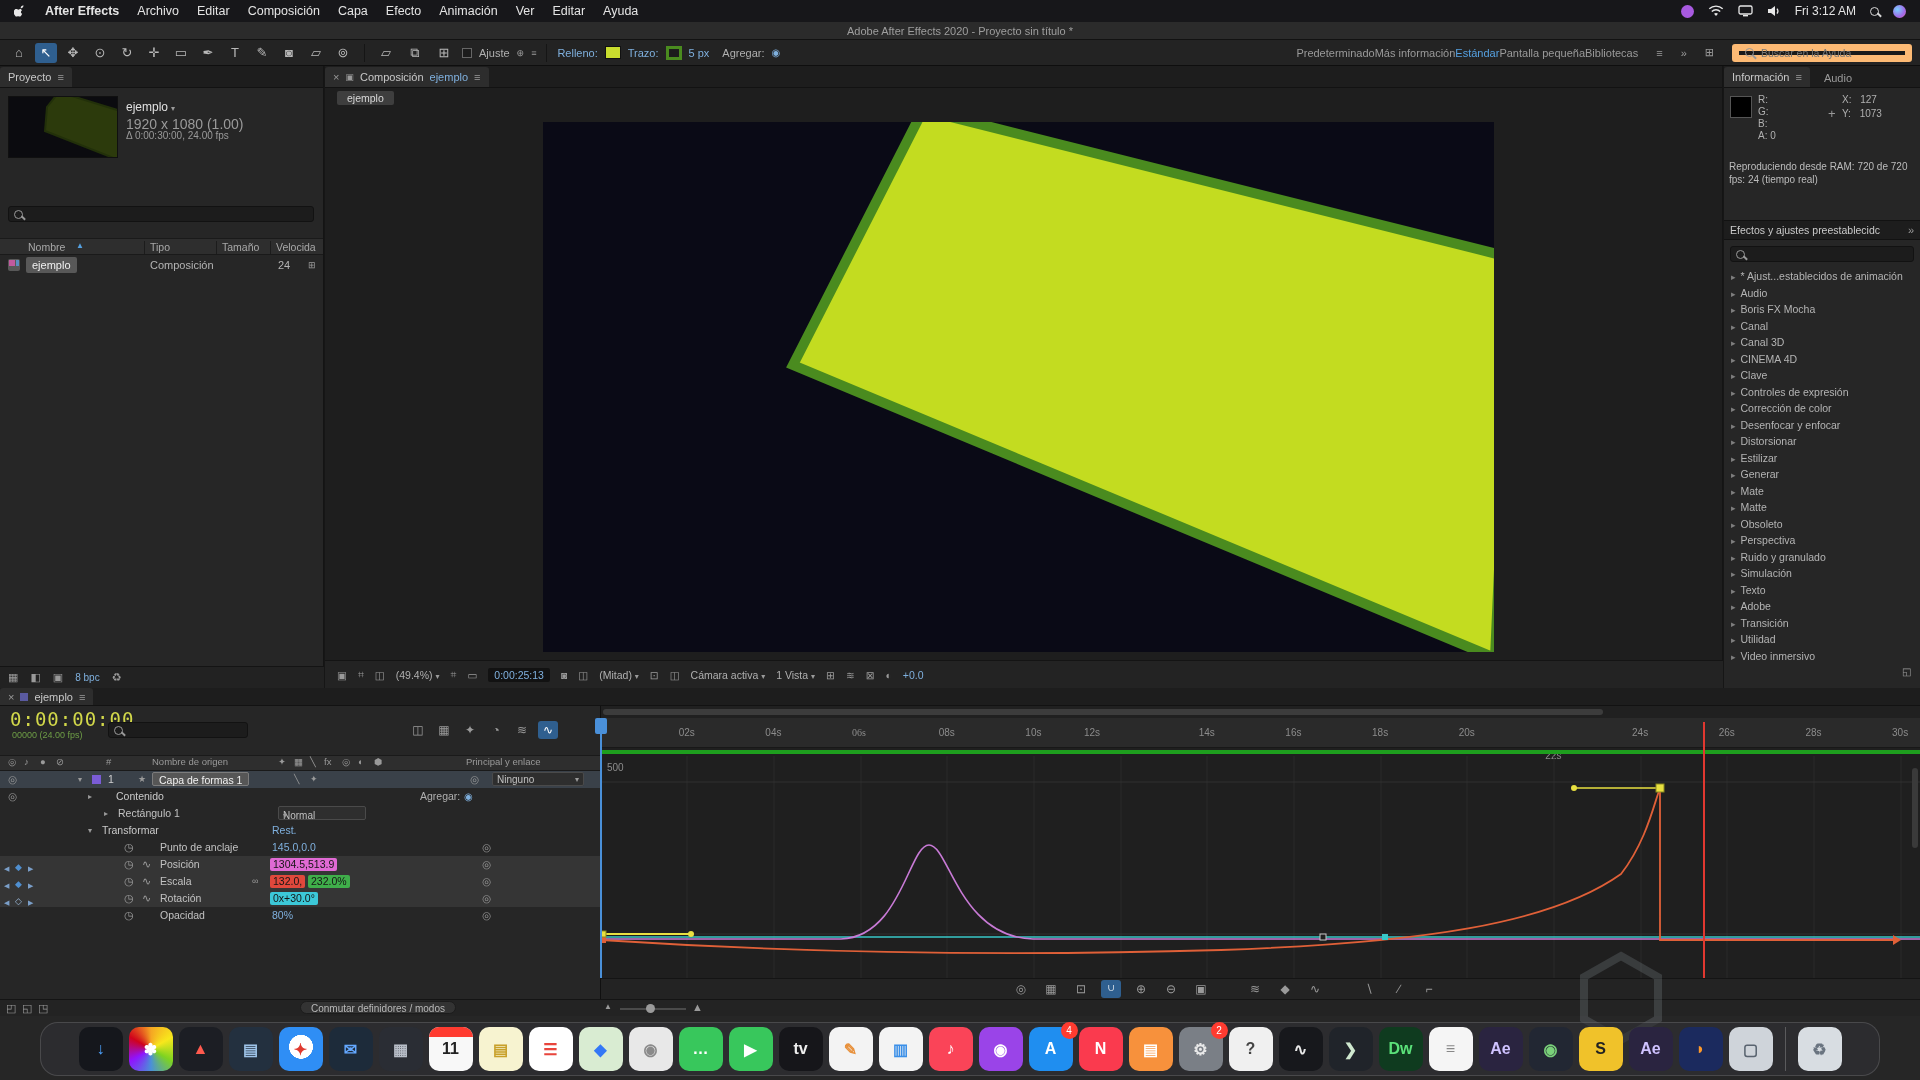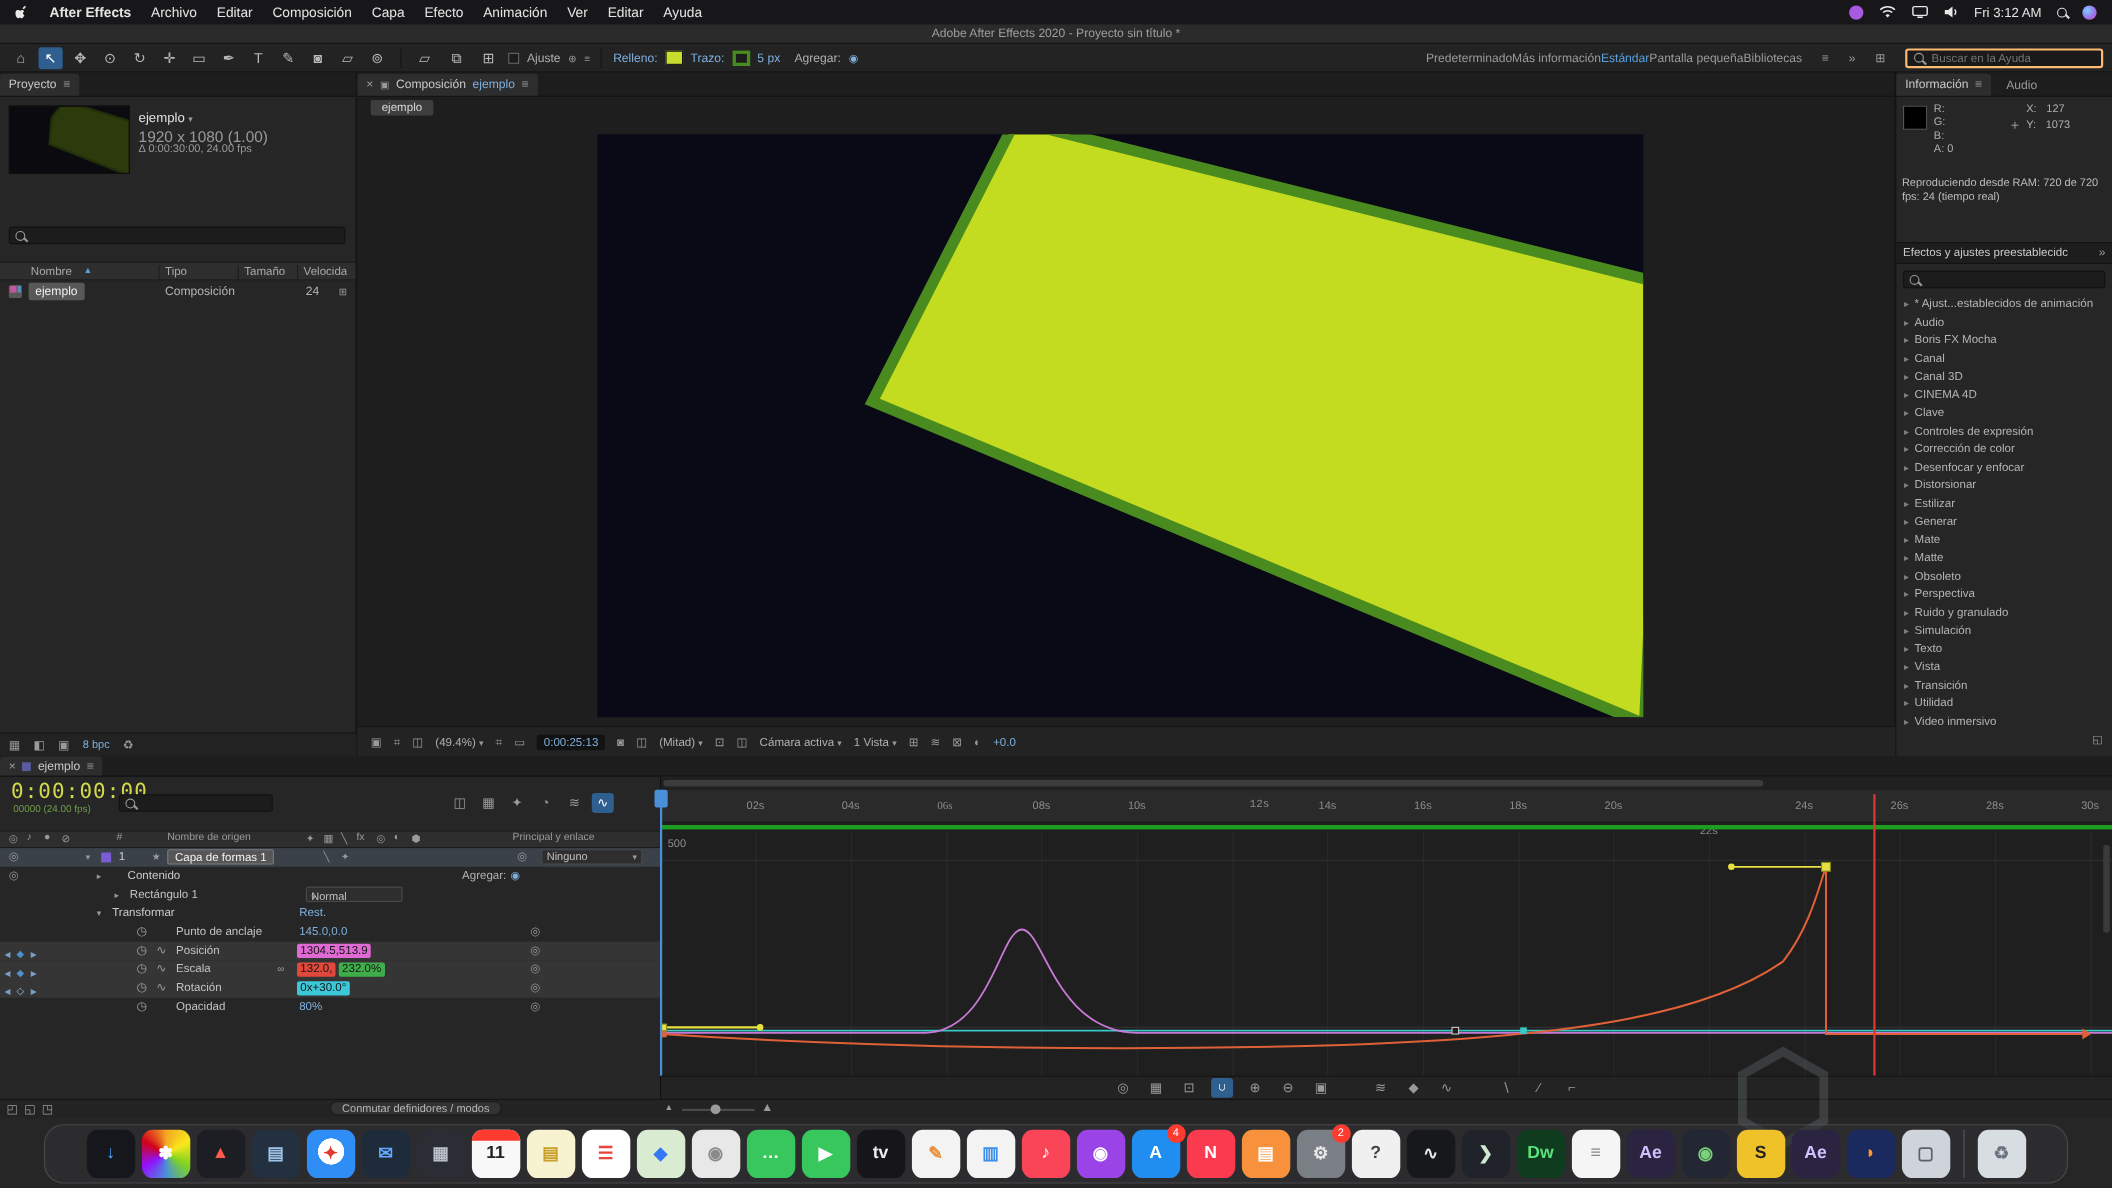--- a/index.html
+++ b/index.html
@@ -30,21 +30,21 @@
            border-bottom:1px solid #0e0e0e;display:flex;align-items:center;padding:0 8px;gap:7px}
   .tool{width:22px;height:20px;display:flex;align-items:center;justify-content:center;color:#b8b8b8;
         font-size:13px;border-radius:3px;flex:0 0 auto}
   .tool.active{background:#2f5f8f;color:#fff}
   .tsep{width:1px;height:18px;background:#151515;margin:0 3px}
   .cb{width:10px;height:10px;border:1px solid #666;background:#1c1c1c;display:inline-block}
   .swatch{width:16px;height:13px;display:inline-block;border:1px solid #111}
   .swatch.stroke{background:#1c1c1c;border:3px solid #4a8b1f;width:16px;height:14px}
   .ws{color:#9a9a9a}
   .ws-active{color:#55a0e0}
-  .helpsearch{display:flex;align-items:center;gap:5px;background:#1a1a1a;border:2px solid #fdba74;
+  .helpsearch{display:flex;align-items:center;gap:5px;background:#1a1a1a;border:7px solid #fdba74;
               border-radius:3px;height:18px;padding:0 6px;width:180px}
   .helpsearch input{background:transparent;border:none;outline:none;color:#8a8a8a;font-size:10.5px;width:145px;font-family:"Liberation Sans",sans-serif}
 
   
   .panel{position:absolute;background:#262626}
   .tabstrip{position:absolute;left:0;right:0;top:0;height:22px;background:#1d1d1d;border-bottom:1px solid #121212;display:flex;align-items:flex-end}
   .tab{background:#2d2d2d;height:20px;display:flex;align-items:center;gap:6px;padding:0 8px;color:#c8c8c8;font-size:11px;border-radius:3px 3px 0 0}
   .sbox{display:flex;align-items:center;gap:5px;background:#1c1c1c;border:1px solid #121212;border-radius:3px;height:16px;padding:0 5px}
   .sbox input{background:transparent;border:none;outline:none;width:100%;color:#9a9a9a;font-family:"Liberation Sans",sans-serif}
 
@@ -341,21 +341,21 @@
       <div class="fx-row"><span class="fx-chev">▸</span><span>Distorsionar</span></div>
       <div class="fx-row"><span class="fx-chev">▸</span><span>Estilizar</span></div>
       <div class="fx-row"><span class="fx-chev">▸</span><span>Generar</span></div>
       <div class="fx-row"><span class="fx-chev">▸</span><span>Mate</span></div>
       <div class="fx-row"><span class="fx-chev">▸</span><span>Matte</span></div>
       <div class="fx-row"><span class="fx-chev">▸</span><span>Obsoleto</span></div>
       <div class="fx-row"><span class="fx-chev">▸</span><span>Perspectiva</span></div>
       <div class="fx-row"><span class="fx-chev">▸</span><span>Ruido y granulado</span></div>
       <div class="fx-row"><span class="fx-chev">▸</span><span>Simulación</span></div>
       <div class="fx-row"><span class="fx-chev">▸</span><span>Texto</span></div>
-      <div class="fx-row"><span class="fx-chev">▸</span><span>Vista</span></div>
+      <div class="fx-row"><span class="fx-chev">▸</span><span>Adobe</span></div>
       <div class="fx-row"><span class="fx-chev">▸</span><span>Transición</span></div>
       <div class="fx-row"><span class="fx-chev">▸</span><span>Utilidad</span></div>
       <div class="fx-row"><span class="fx-chev">▸</span><span>Video inmersivo</span></div>
     </div>
   <span class="abs icon" style="top:600px;left:178px;font-size:10px">◱</span>
 </div>
 
 <div class="tl">
 
   <div class="tabstrip" style="height:18px">
@@ -482,21 +482,21 @@
     <div class="abs" style="top:0;left:0;width:1320px;height:12px;background:#202020">
       <div style="position:absolute;top:3px;left:2px;width:1000px;height:6px;background:#3c3c3c;border-radius:3px"></div>
     </div>
 
     <div class="abs" id="ruler" style="top:12px;left:0;width:1320px;height:30px;background:#2a2a2a;border-bottom:1px solid #181818">
         <span class="tick" style="left: 77.67px;">02s</span>
         <span class="tick" style="left: 164.34px;">04s</span>
         <span class="tick" style="left: 251.01px; font-family: Liberation Serif, serif;">06s</span>
         <span class="tick" style="left: 337.68px;">08s</span>
         <span class="tick" style="left: 424.35px;">10s</span>
-        <span class="tick" style="left: 535px; font-family: Liberation Mono, monospace;">12s</span>
+        <span class="tick" style="left: 483px;">12s</span>
         <span class="tick" style="left: 597.69px;">14s</span>
         <span class="tick" style="left: 684.36px;">16s</span>
         <span class="tick" style="left: 771.03px;">18s</span>
         <span class="tick" style="left: 857.7px;">20s</span>
         <span class="tick" style="left: 944.37px; margin-top: 23px;">22s</span>
         <span class="tick" style="left: 1031.04px;">24s</span>
         <span class="tick" style="left: 1117.71px;">26s</span>
         <span class="tick" style="left: 1204.38px;">28s</span>
         <span class="tick" style="left: 1291.05px;">30s</span>
       </div>

